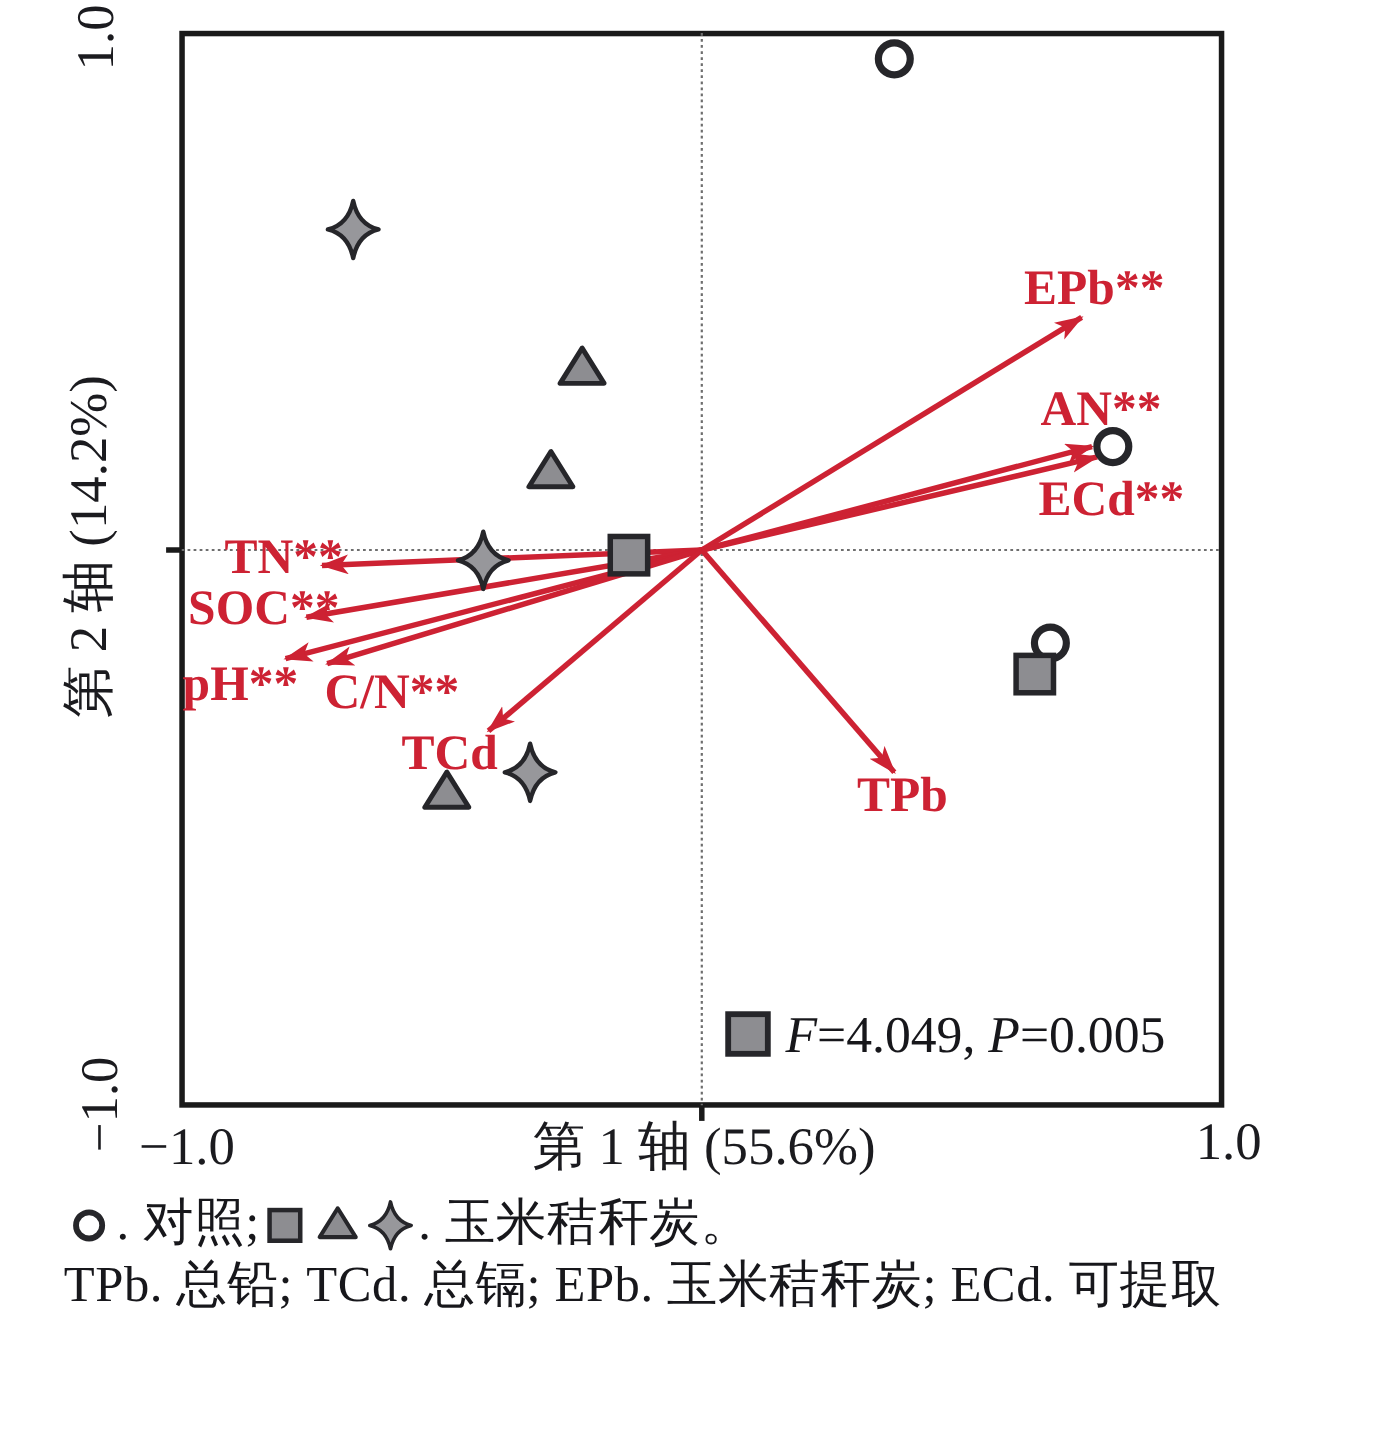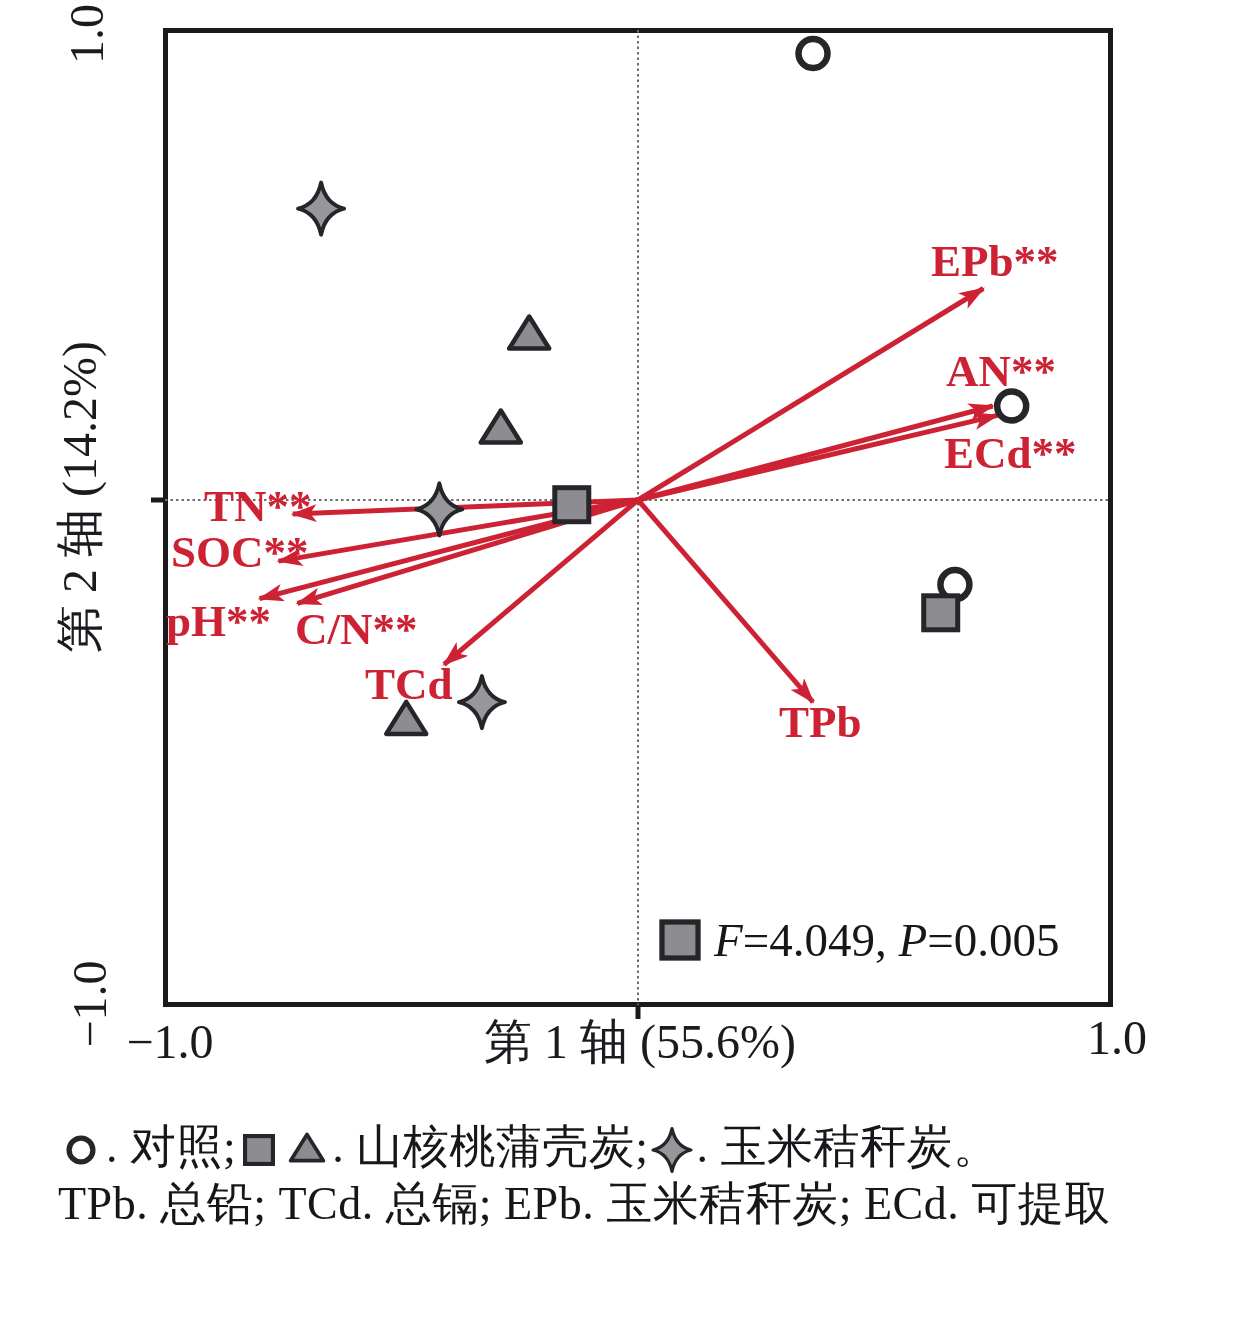--- a/index.html
+++ b/index.html
@@ -4,21 +4,21 @@
 <style>
   html,body{margin:0;padding:0;background:#ffffff;}
   .figure{position:relative;width:1260px;height:1323px;background:#fff;overflow:hidden;
           font-family:"Liberation Serif","DejaVu Serif",serif;}
   svg text{font-family:"Liberation Serif","DejaVu Serif",serif;}
   .tick-label{font-size:48px;fill:#1b1b1f;}
   .axis-title{font-size:48px;fill:#1b1b1f;}
   .vec-label{font-size:45px;font-weight:bold;}
   .stat-text{font-size:47px;fill:#17171b;}
   .caption{position:absolute;left:58px;top:1082px;width:1180px;color:#17171b;
-           font-size:46px;line-height:57px;letter-spacing:0.5px;margin-top:36px;}
+           font-size:46px;line-height:57px;letter-spacing:0.5px;}
   .caption p{margin:0;padding:0;white-space:nowrap;}
   .cap-line1{display:flex;align-items:center;}
   .cap-sym{display:inline-block;margin:0 2px -4px 0;}
   .ital{font-style:italic;}
 </style>
 </head>
 <body>
 
 <div class="figure">
 
@@ -94,21 +94,20 @@
         <svg width="46" height="48" viewBox="0 0 46 48" class="cap-sym">
           <circle cx="23" cy="25" r="11.889999999999999" fill="#ffffff" stroke="#26262a" stroke-width="5.33"></circle>
         </svg>
         <span>. 对照; </span>
         <svg width="46" height="48" viewBox="0 0 46 48" class="cap-sym">
           <rect x="9.06" y="11.06" width="27.88" height="27.88" fill="#8d8d91" stroke="#26262a" stroke-width="4.1"></rect>
         </svg>
         <svg width="46" height="48" viewBox="0 0 46 48" class="cap-sym">
           <path d="M 6.600000000000001 35.66 L 39.4 35.66 L 23 9.420000000000002 Z" fill="#8d8d91" stroke="#26262a" stroke-width="3.69" stroke-linejoin="round"></path>
         </svg>
-        <span>. 山核桃蒲壳炭; </span>
         <svg width="46" height="48" viewBox="0 0 46 48" class="cap-sym">
           <path d="M 23 3.6799999999999997 Q 26.69 21.31 41.86 25 Q 26.69 28.69 23 46.32 Q 19.31 28.69 4.140000000000001 25 Q 19.31 21.31 23 3.6799999999999997 Z" fill="#97979b" stroke="#26262a" stroke-width="3.28" stroke-linejoin="round"></path>
         </svg>
         <span>. 玉米秸秆炭。</span>
       </p>
     <p>TPb. 总铅; TCd. 总镉; EPb. 玉米秸秆炭; ECd. 可提取</p>
   </div>
 
 </div>
 

